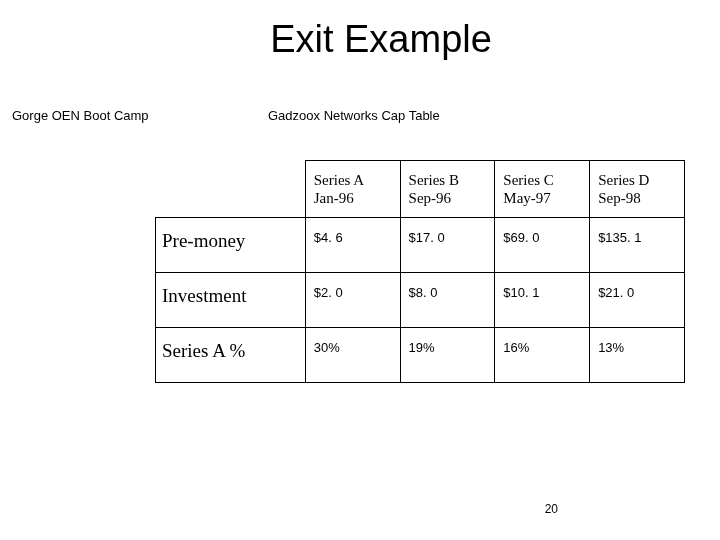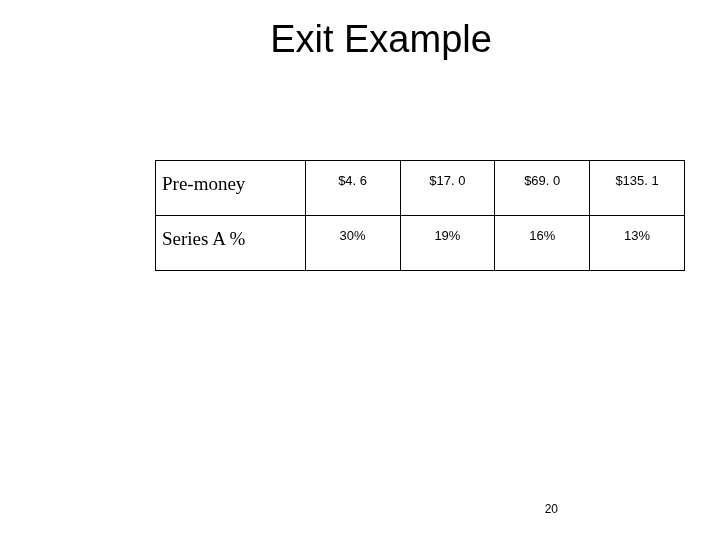--- a/index.html
+++ b/index.html
@@ -65,53 +65,80 @@
     width: 95px;
   }
   td.corner {
     border-left: none;
     border-top: none;
   }
   td.val {
     font-size: 13px;
     padding-top: 12px;
     width: 95px;
-    text-align: center;
   }
   .page-num {
     position: absolute;
     bottom: 24px; right: 14px;
     font-size: 12px;
   }
   .logo {
     position: absolute;
     bottom: 8px; left: 16px;
     width: 60px; height: 40px;
   }
   
 </style>
 </head>
 <body>
 
 <div class="slide">
 
   <div class="title">Exit Example</div>
 
+  <div class="topleft-label">Gorge OEN Boot Camp</div>
 
+  <div class="subtitle">Gadzoox Networks Cap Table</div>
 
   <div class="table-wrap">
     <table>
       <tbody>
+          <tr>
+        <td class="corner"></td>
+        <td class="colhdr">
+          <span>Series A</span><br>
+          <span>Jan-96</span>
+        </td>
+        <td class="colhdr">
+          <span>Series B</span><br>
+          <span>Sep-96</span>
+        </td>
+        <td class="colhdr">
+          <span>Series C</span><br>
+          <span>May-97</span>
+        </td>
+        <td class="colhdr">
+          <span>Series D</span><br>
+          <span>Sep-98</span>
+        </td>
+      </tr>
 
       <tr>
         <td class="rowhdr">Pre-money</td>
         <td class="val">$4. 6</td>
         <td class="val">$17. 0</td>
         <td class="val">$69. 0</td>
         <td class="val">$135. 1</td>
+      </tr>
+      <tr>
+        <td class="rowhdr">Investment</td>
+        <td class="val">$2. 0</td>
+        <td class="val">$8. 0</td>
+        <td class="val">$10. 1</td>
+        <td class="val">$21. 0</td>
       </tr>
       <tr>
         <td class="rowhdr">Series A %</td>
         <td class="val">30%</td>
         <td class="val">19%</td>
         <td class="val">16%</td>
         <td class="val">13%</td>
       </tr>
     </tbody>
       </table>

